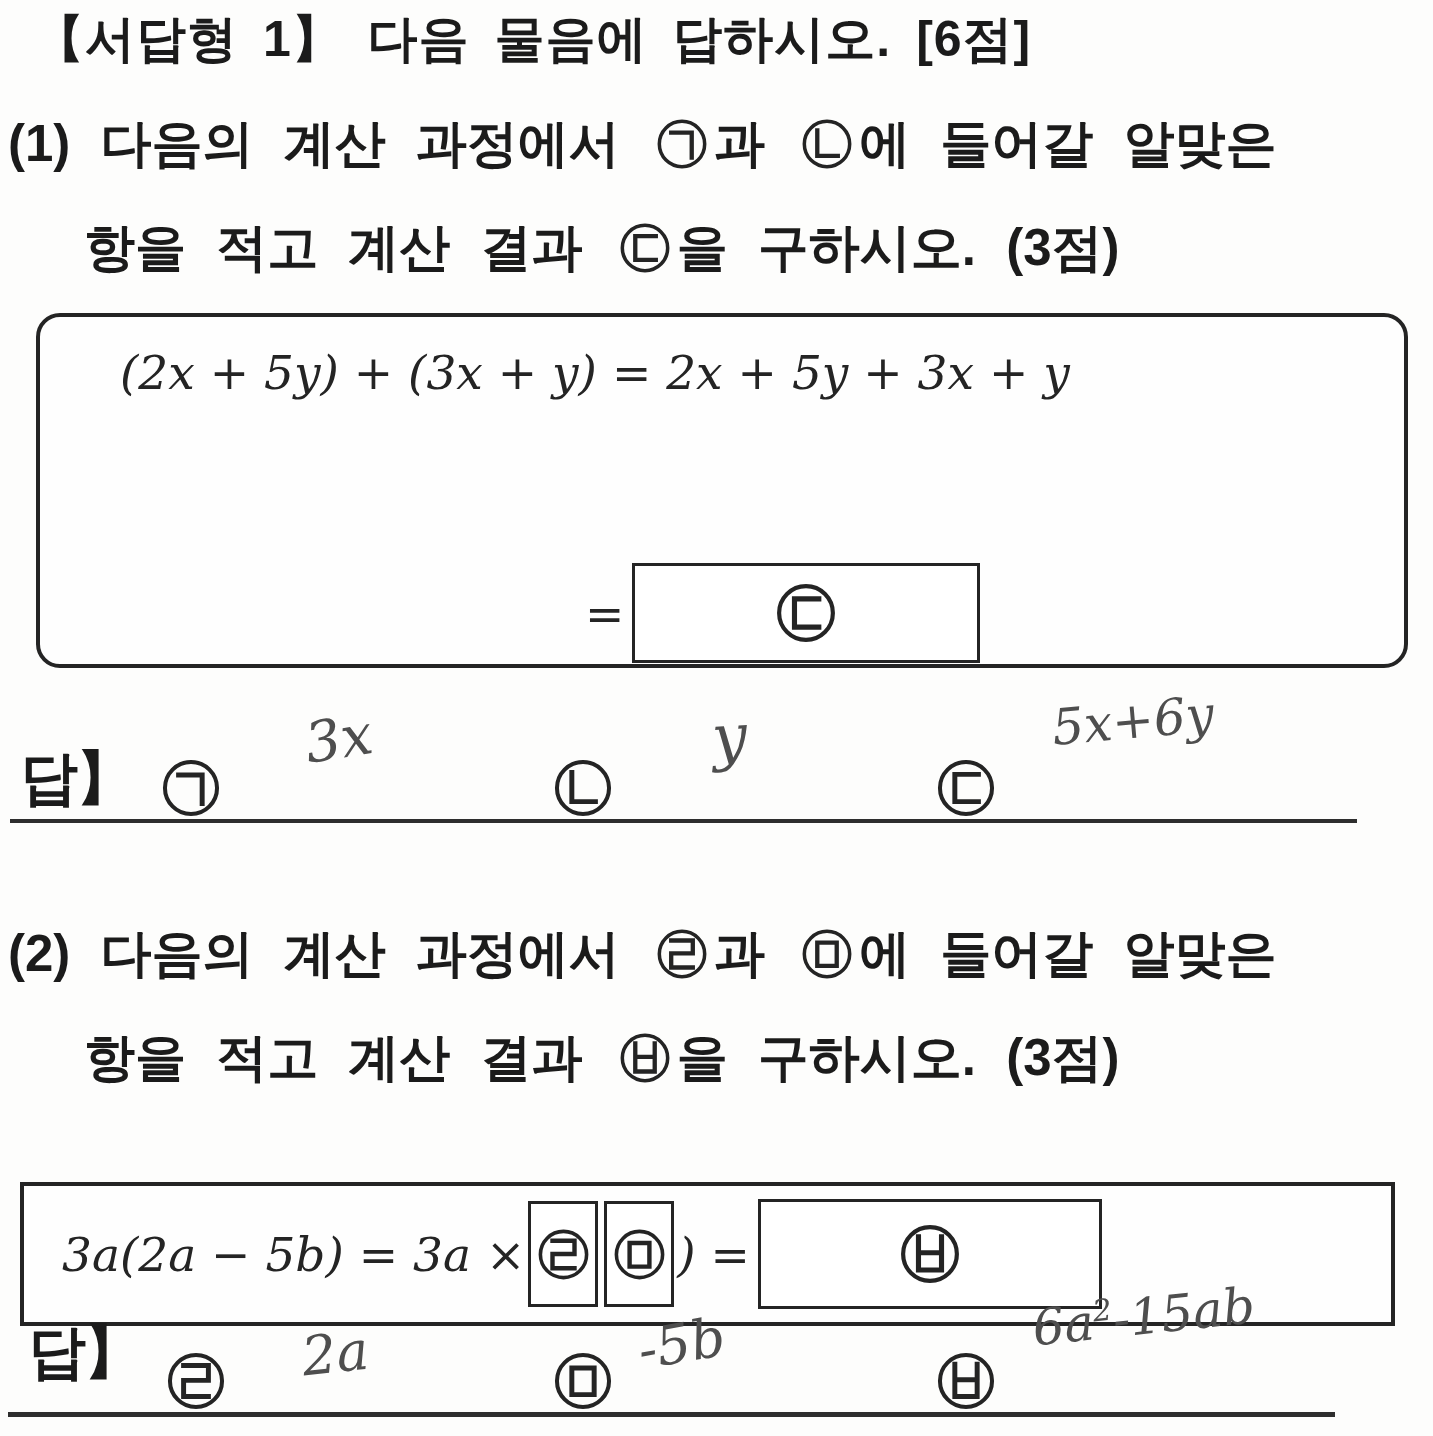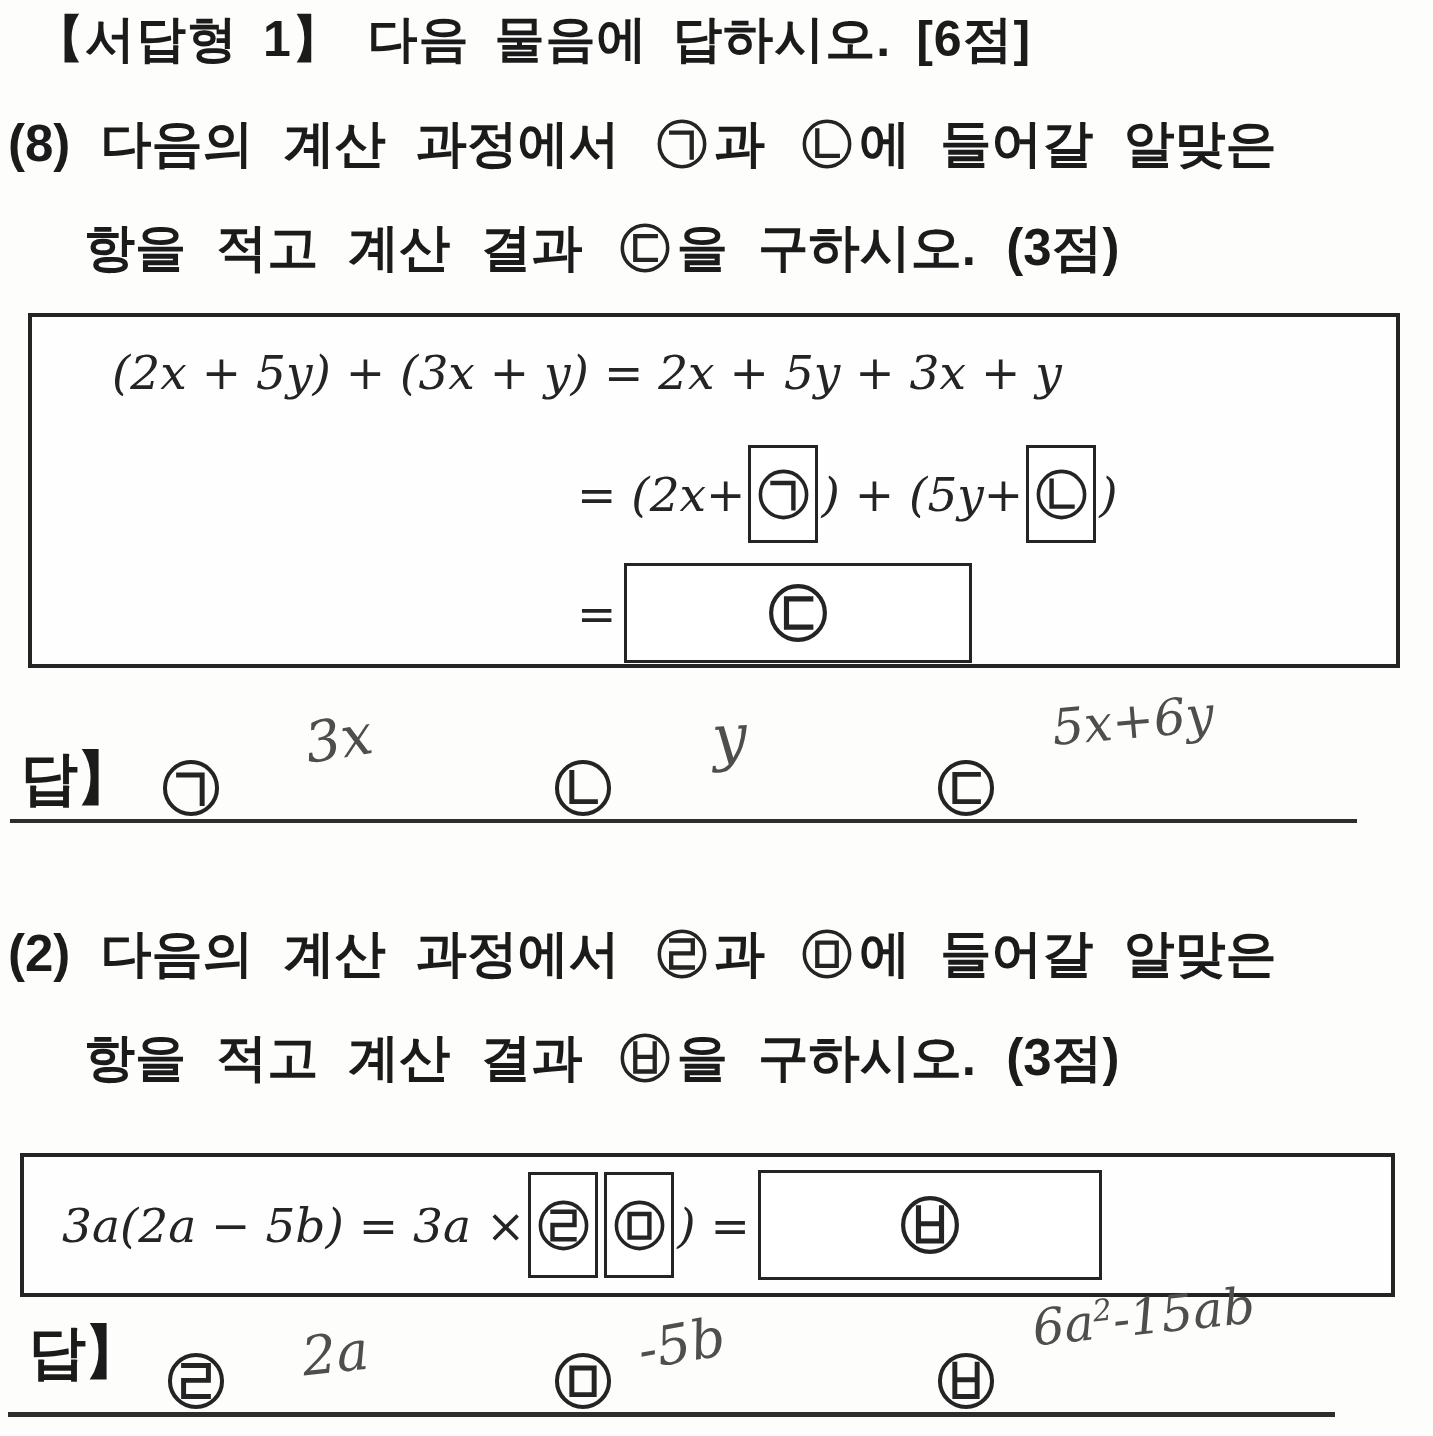--- a/index.html
+++ b/index.html
@@ -28,22 +28,22 @@
   .p1l1{left:8px;top:110px;}
   .p1l2{left:84px;top:214px;}
   .p2l1{left:8px;top:920px;}
   .p2l2{left:84px;top:1024px;}
 
   
   .eq-frame{
     border:4px solid #242424;
     background:#fefefe;
   }
-  .frame1{left:28px;top:313px;width:1364px;height:347px;}
-  .frame2{left:20px;top:1153px;width:1367px;height:136px;}
+  .frame1{left:36px;top:313px;width:1364px;height:347px;border-radius:24px;}
+  .frame2{left:20px;top:1182px;width:1367px;height:136px;}
 
   .eq-row{
     position:absolute;
     display:flex;align-items:center;
     white-space:pre;
   }
   .mathseg{
     font-family:"DejaVu Serif", serif;
     font-style:italic;
     font-size:47px;
@@ -108,41 +108,34 @@
 
   .underline{background:#2e2e2e;}
   .ul1{left:10px;top:819px;width:1347px;height:4px;}
   .ul2{left:8px;top:1412px;width:1327px;height:5px;}
 </style>
 </head>
 <body>
 
 <div class="abs title">【서답형 1】 다음 물음에 답하시오. [6점]</div>
 
-<div class="abs prompt-line p1l1"><span class="txtseg">(8) 다음의 계산 과정에서 </span><svg viewBox="0 0 20 20" class="mk inline-mk">
+<div class="abs prompt-line p1l1"><span class="txtseg">(1) 다음의 계산 과정에서 </span><svg viewBox="0 0 20 20" class="mk inline-mk">
       <circle cx="10" cy="10" r="8.4"></circle>
       <path d="M6,5.8 H13.6 V15"></path>
     </svg><span class="txtseg">과 </span><svg viewBox="0 0 20 20" class="mk inline-mk">
       <circle cx="10" cy="10" r="8.4"></circle>
       <path d="M6.4,5 V14.4 H14"></path>
     </svg><span class="txtseg">에 들어갈 알맞은</span></div>
 <div class="abs prompt-line p1l2"><span class="txtseg">항을 적고 계산 결과 </span><svg viewBox="0 0 20 20" class="mk inline-mk">
       <circle cx="10" cy="10" r="8.4"></circle>
       <path d="M14,5.6 H6.4 V14.4 H14"></path>
     </svg><span class="txtseg">을 구하시오. (3점)</span></div>
 
 <div class="abs eq-frame frame1">
   <div class="eq-row eq-l1"><span class="mathseg">(2x + 5y) + (3x + y) = 2x + 5y + 3x + y</span></div>
-  <div class="eq-row eq-l2"><span class="mathseg">= (2x+</span><span class="mk-box"><svg viewBox="0 0 20 20" class="mk">
-          <circle cx="10" cy="10" r="8.4"></circle>
-          <path d="M6,5.8 H13.6 V15"></path>
-        </svg></span><span class="mathseg">) + (5y+</span><span class="mk-box"><svg viewBox="0 0 20 20" class="mk">
-          <circle cx="10" cy="10" r="8.4"></circle>
-          <path d="M6.4,5 V14.4 H14"></path>
-        </svg></span><span class="mathseg">)</span></div>
   <div class="eq-row eq-l3"><span class="mathseg">=</span><span class="ans-box"><svg viewBox="0 0 20 20" class="mk">
           <circle cx="10" cy="10" r="8.4"></circle>
           <path d="M14,5.6 H6.4 V14.4 H14"></path>
         </svg></span></div>
 </div>
 
 <div class="abs ans-label lab1">답】</div>
 <span class="abs m1a"><svg viewBox="0 0 20 20" class="mk ans-mk">
       <circle cx="10" cy="10" r="8.4"></circle>
       <path d="M6,5.8 H13.6 V15"></path>

